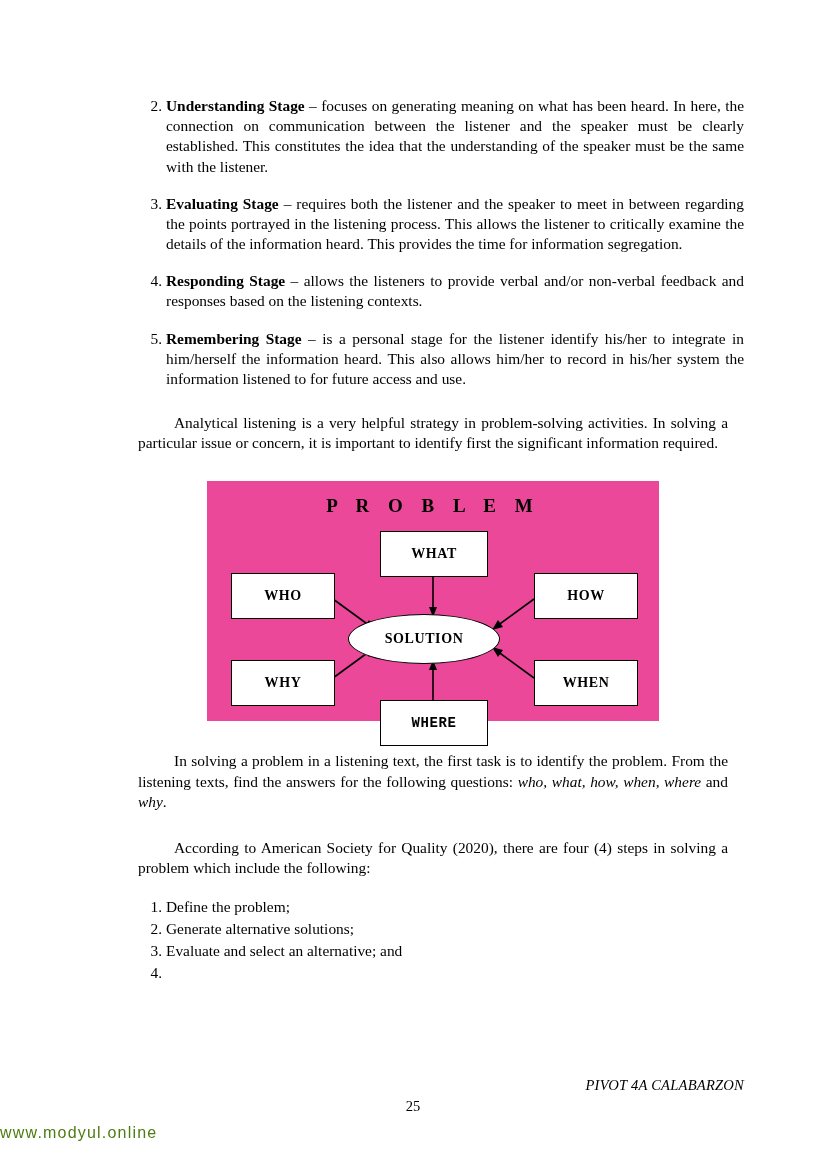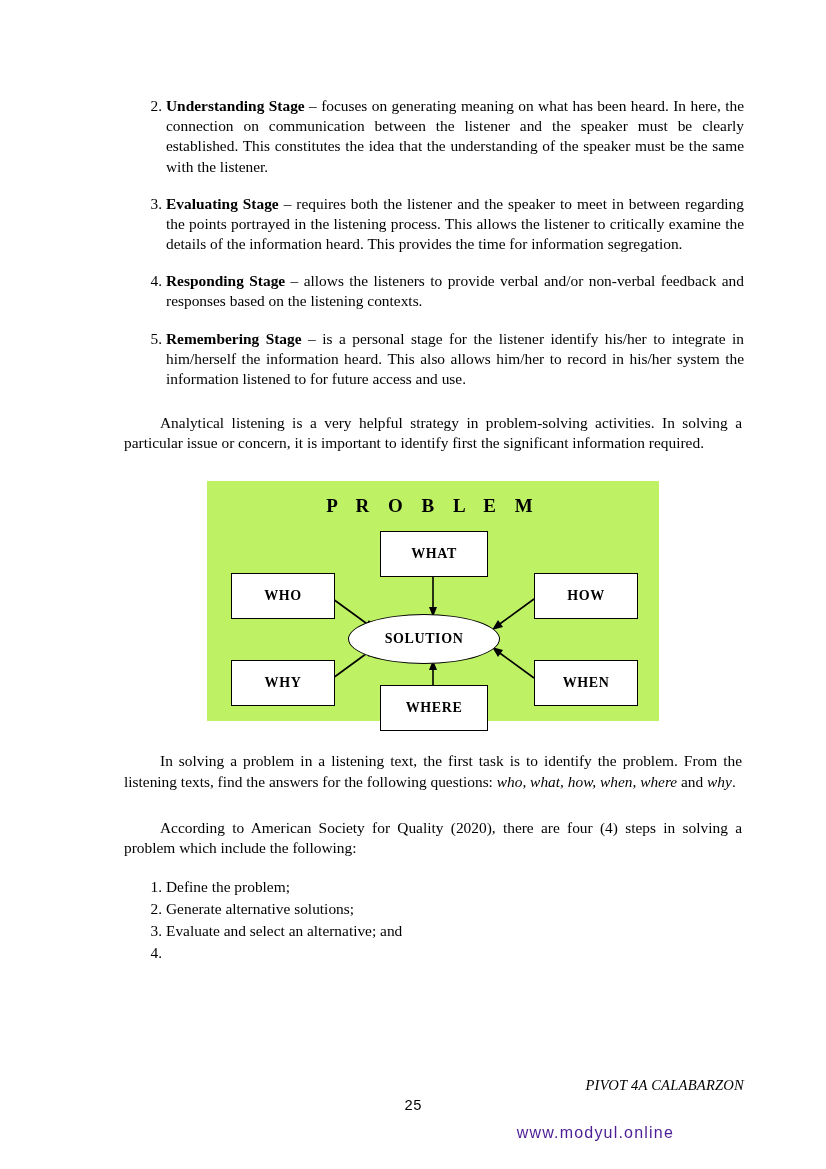--- a/index.html
+++ b/index.html
@@ -52,41 +52,41 @@
   }
   .stage-title {
     font-weight: bold;
   }
 
   
   .para {
     font-size: 15.4px;
     line-height: 1.31;
     text-align: justify;
-    margin: 2px;
+    margin: 16px;
   }
   .para.indent {
     text-indent: 36px;
   }
   .para-gap-a { margin-top: 24px; }
   .para-gap-b { margin-top: 30px; }
   .para-gap-c { margin-top: 26px; }
   .italic { font-style: italic; }
 
   
   .diagram-wrap {
     margin-top: 28px;
     display: flex;
     justify-content: center;
   }
   .diagram {
     position: relative;
     width: 452px;
     height: 240px;
-    background: #bef264;
+    background: #ec4899;
   }
   .diagram-title {
     position: absolute;
     left: 0;
     top: 14px;
     width: 452px;
     text-align: center;
     font-weight: bold;
     font-size: 19px;
     letter-spacing: 7px;
@@ -103,21 +103,21 @@
     align-items: center;
     justify-content: center;
     text-align: center;
     font-family: "Liberation Serif", serif;
   }
   .node-what  { left: 173px; top: 50px;  width: 106px; height: 44px; }
   .node-who   { left: 24px;  top: 92px;  width: 102px; height: 44px; }
   .node-how   { left: 327px; top: 92px;  width: 102px; height: 44px; }
   .node-why   { left: 24px;  top: 179px; width: 102px; height: 44px; }
   .node-when  { left: 327px; top: 179px; width: 102px; height: 44px; }
-  .node-where { left: 173px; top: 204px; width: 106px; height: 44px; }
+  .node-where { left: 173px; top: 219px; width: 106px; height: 44px; font-family: Liberation Mono, monospace; }
   .node-solution {
     left: 141px;
     top: 133px;
     width: 150px;
     height: 48px;
     border-radius: 50%;
   }
   .diagram-svg {
     position: absolute;
     left: 0; top: 0;
@@ -155,31 +155,30 @@
     font-size: 14.6px;
     letter-spacing: 0.2px;
   }
   .page-number {
     position: absolute;
     left: 0;
     top: 1098px;
     width: 826px;
     text-align: center;
     font-size: 14.5px;
-    font-family: Liberation Mono, monospace;
   }
   .watermark {
     position: absolute;
     left: 0;
     top: 1124px;
     width: 674px;
-    text-align: right;
+    text-align: left;
     font-family: "Liberation Sans", sans-serif;
     font-size: 16px;
-    color: #4c1d95;
+    color: #4d7c0f;
     letter-spacing: 1.2px;
   }
 </style>
 </head>
 <body>
 
 <div class="page">
   <div class="content">
 
     <ol class="stage-list">

